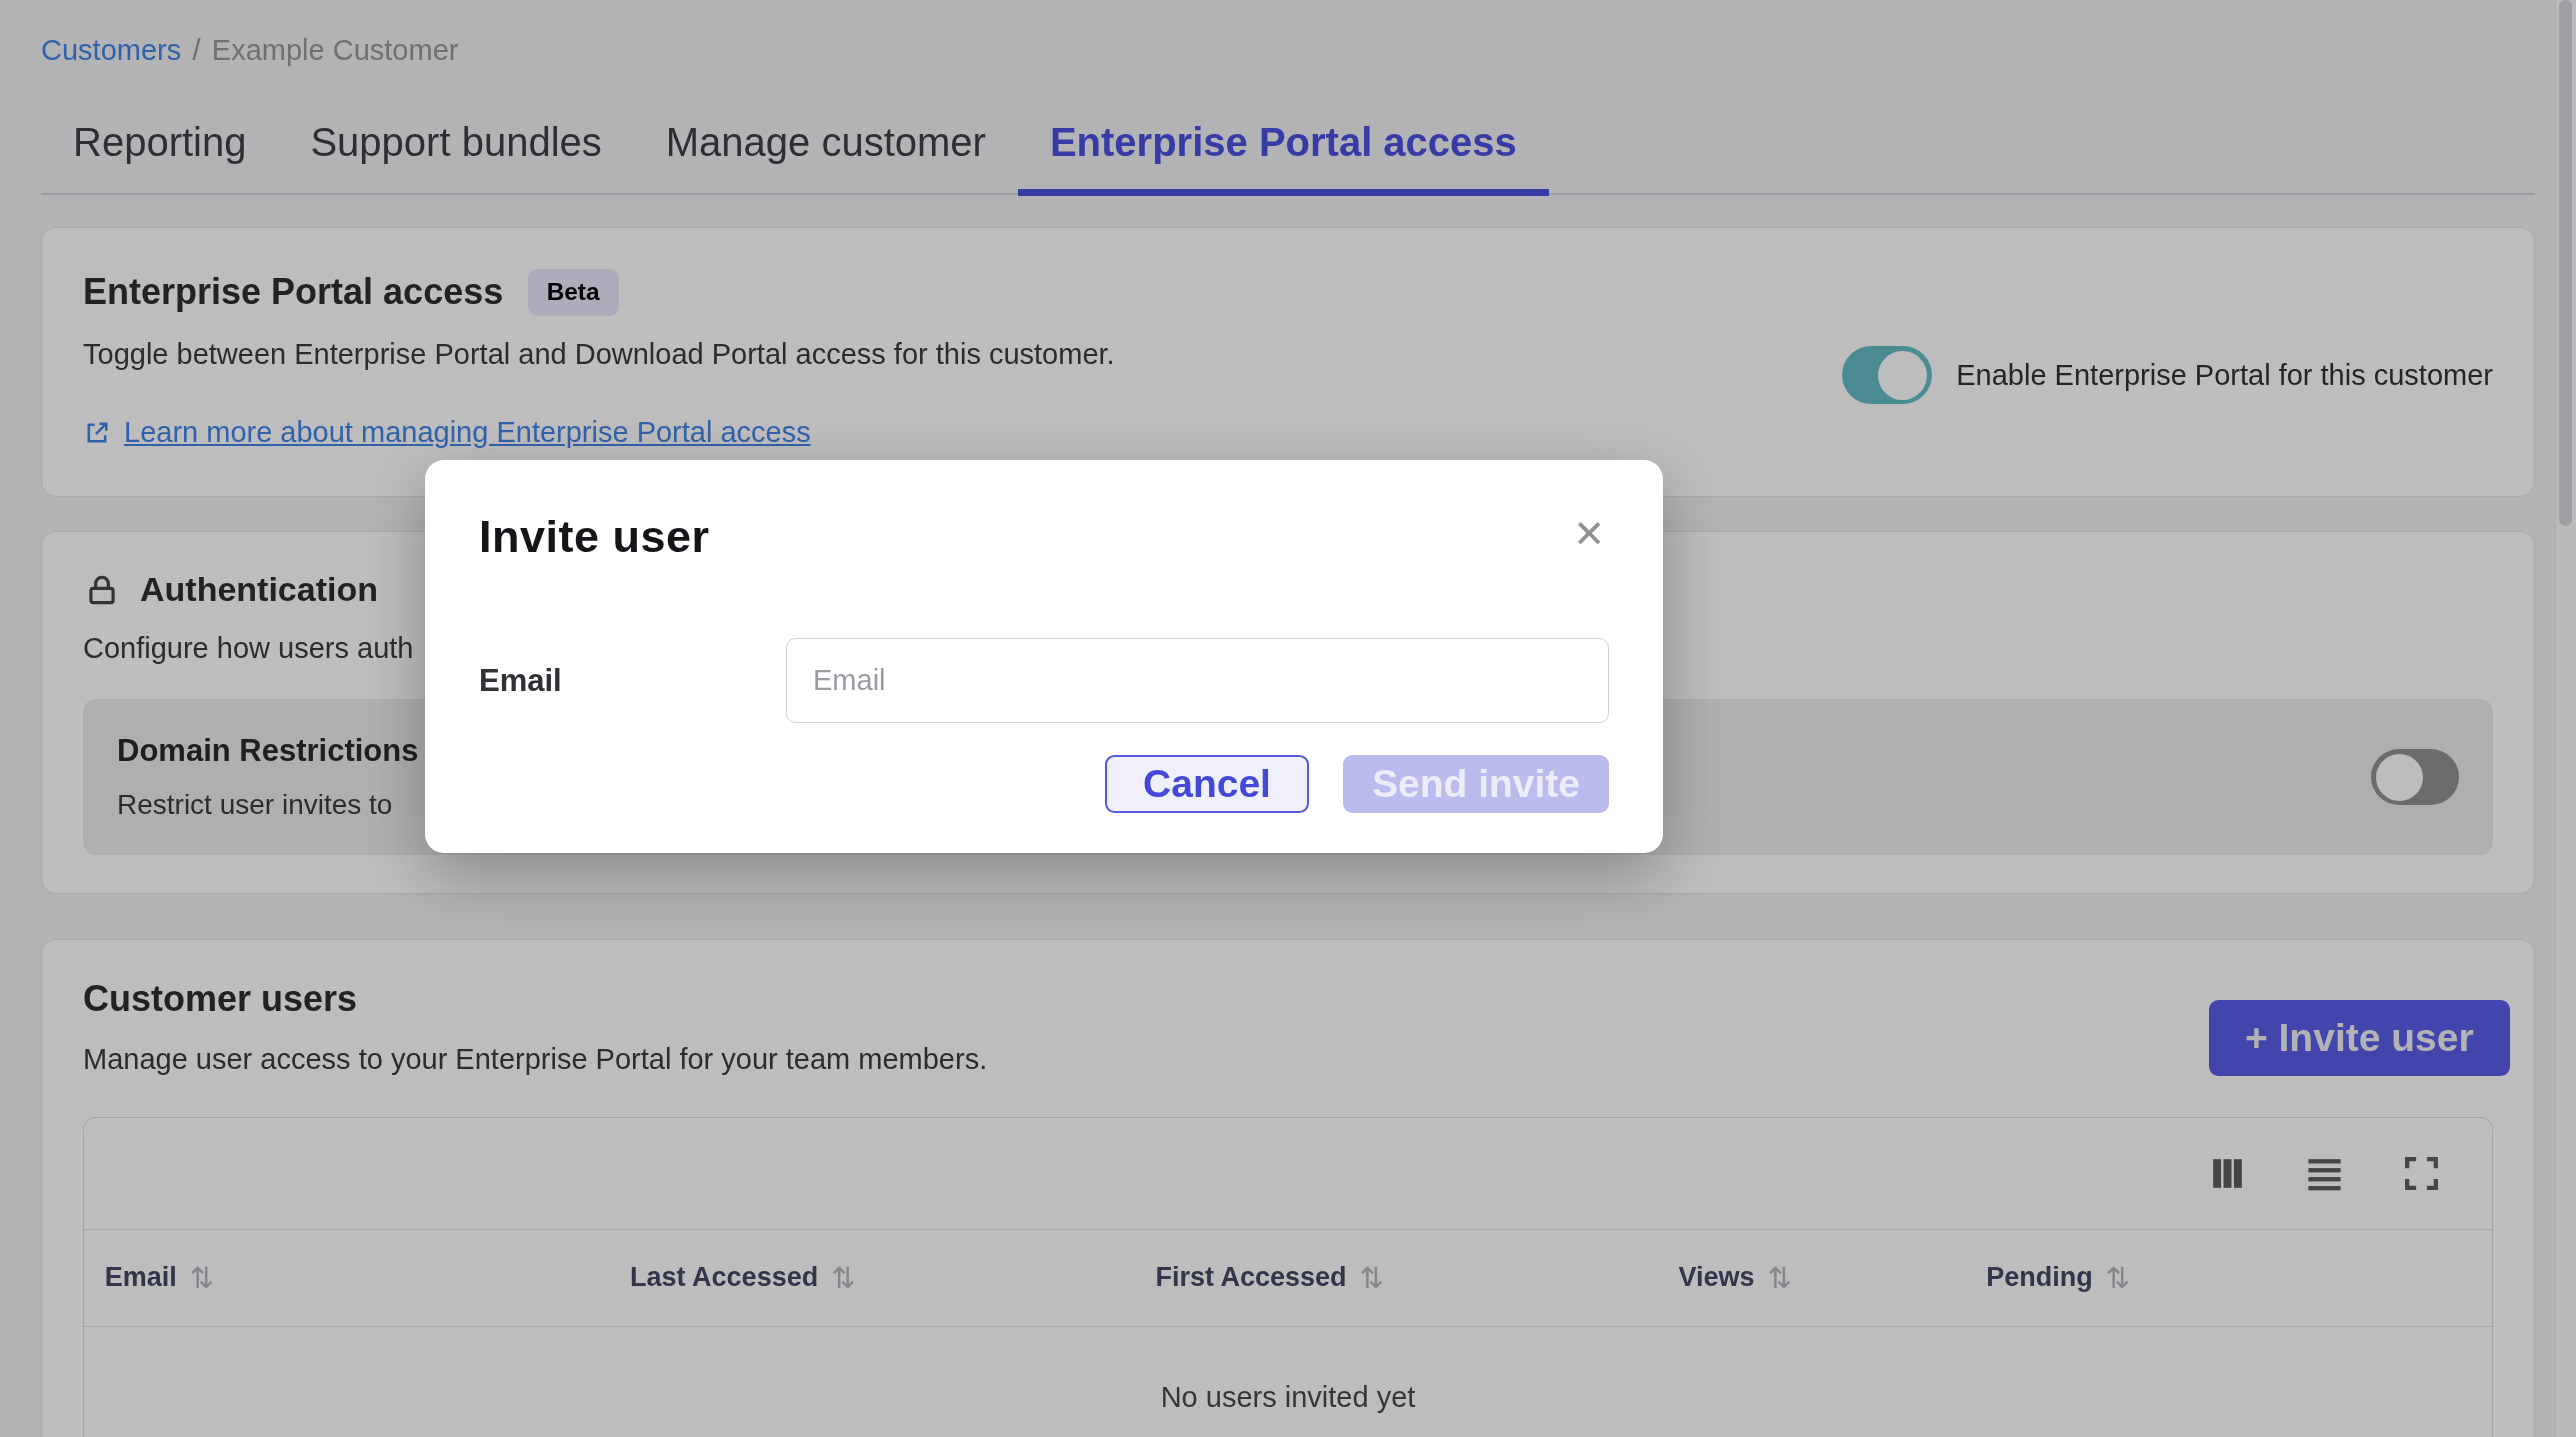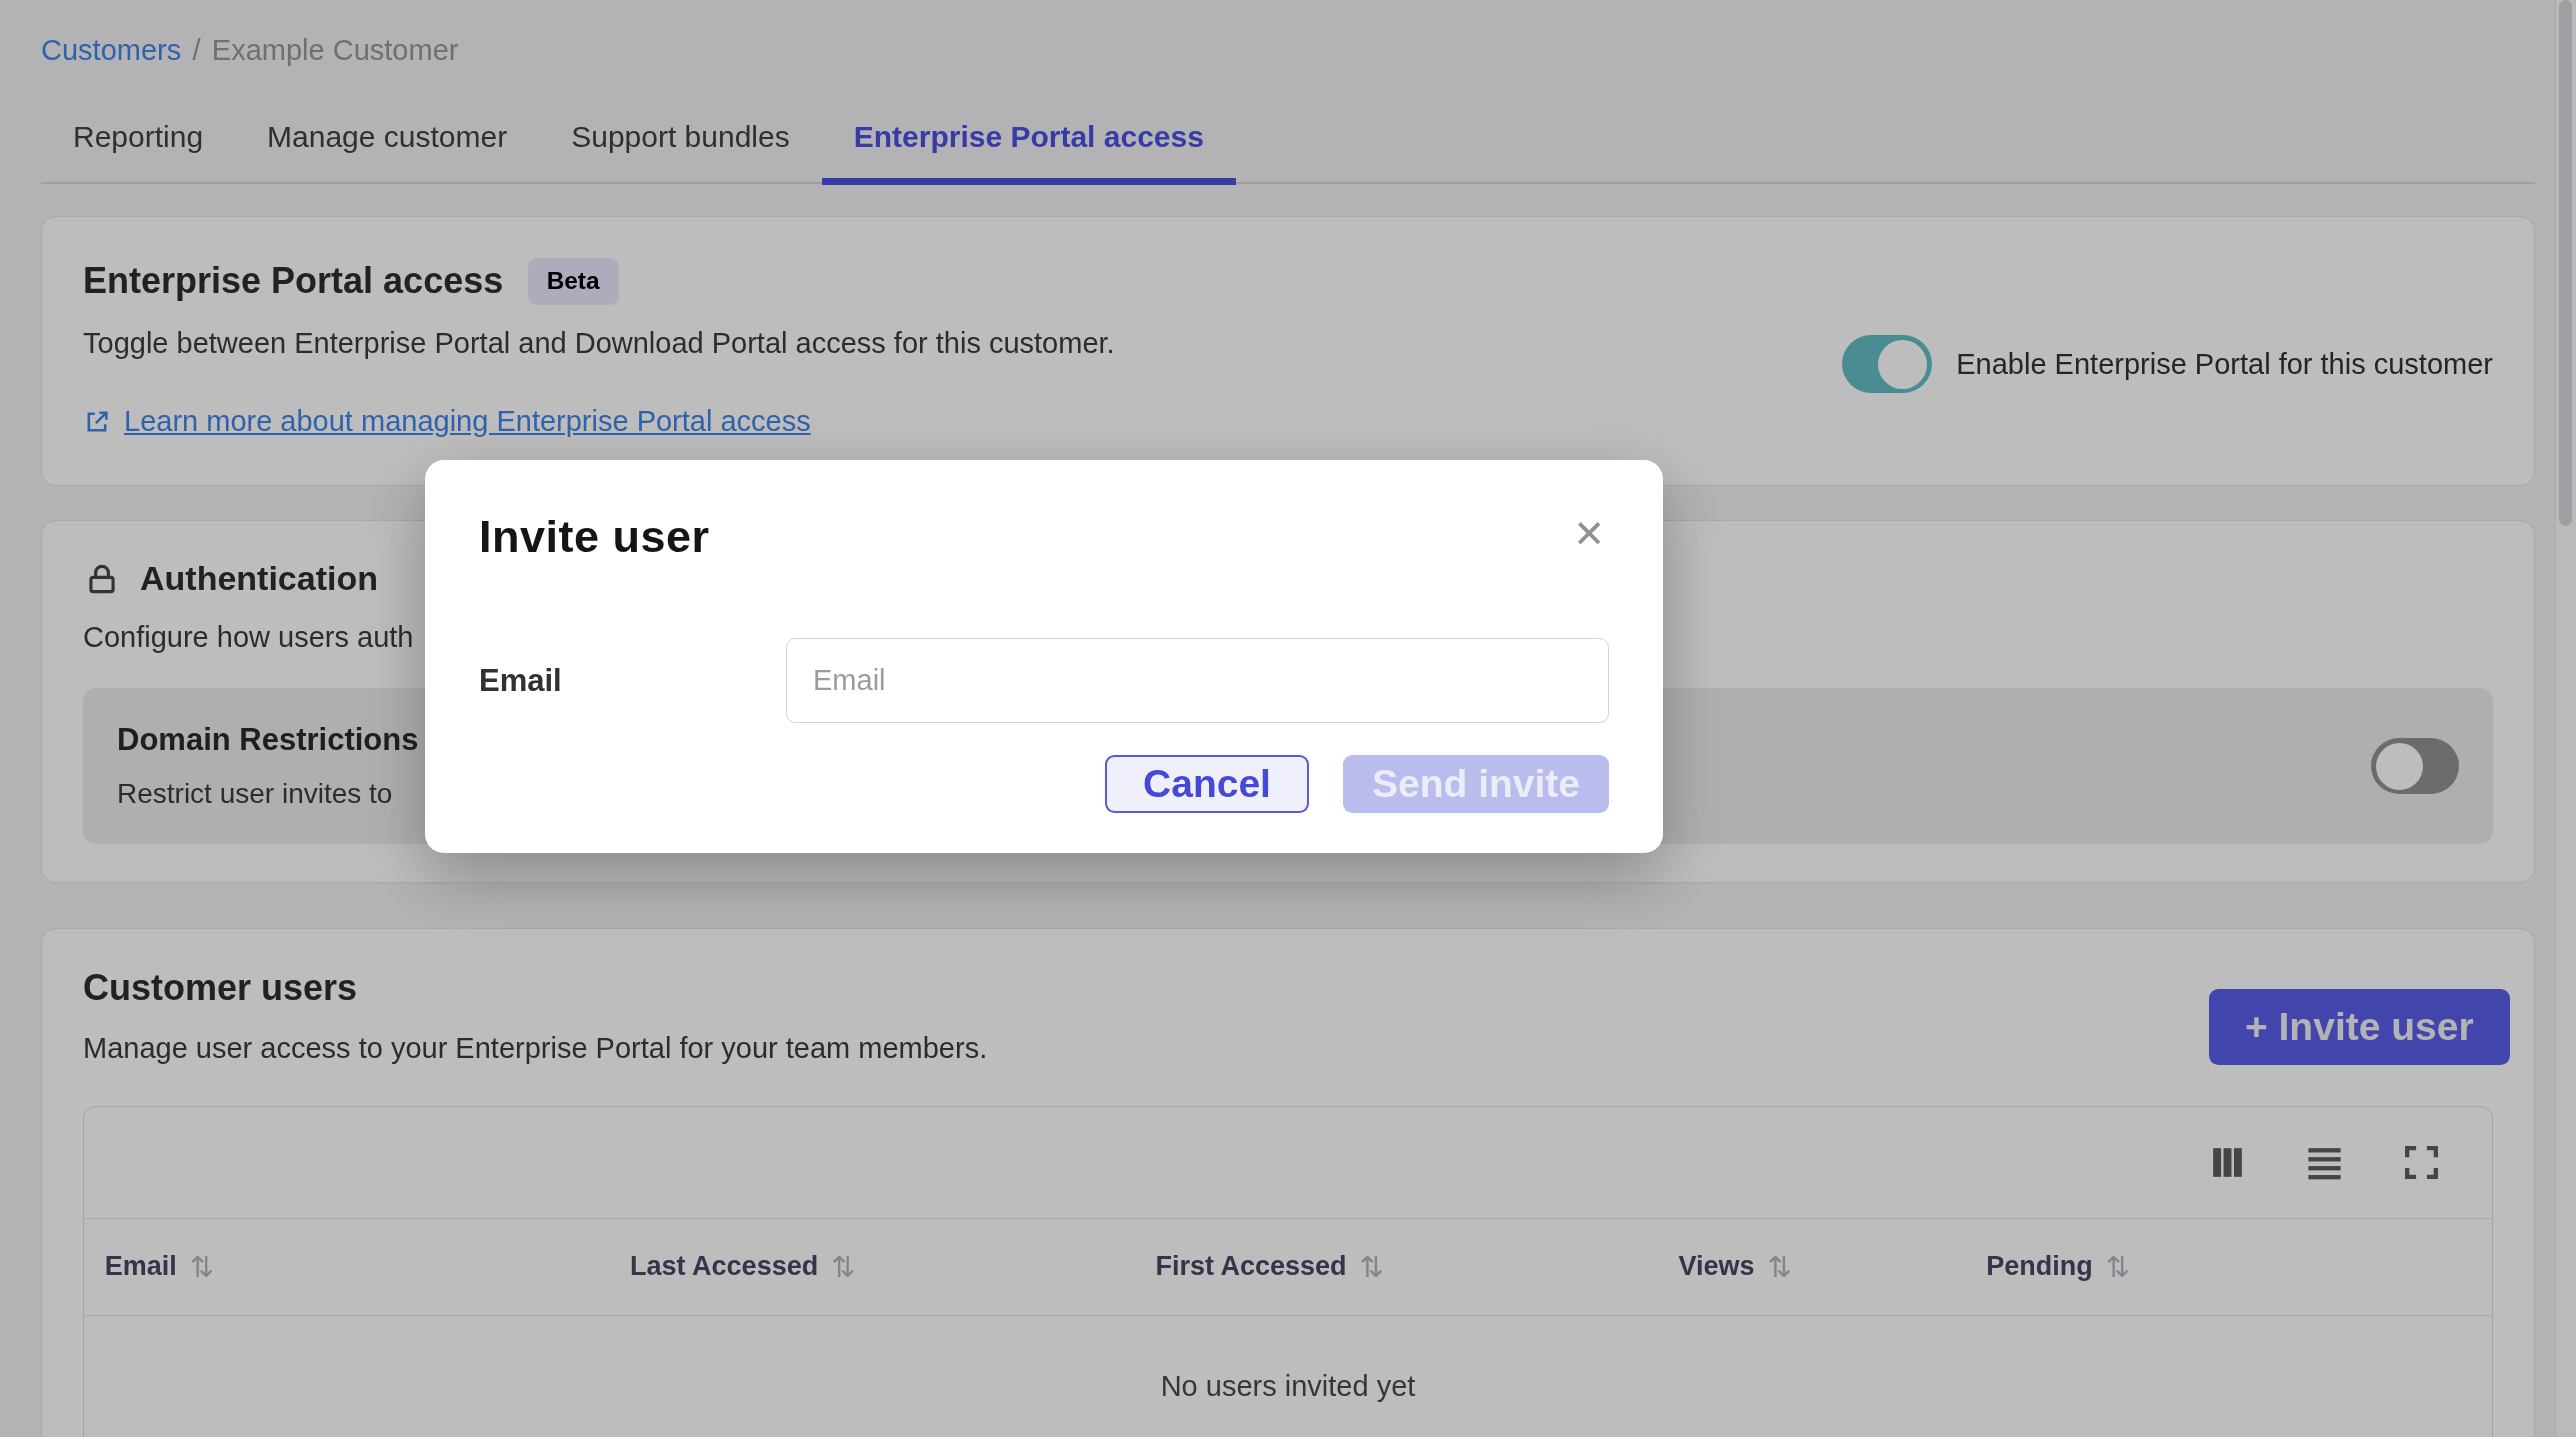--- a/index.html
+++ b/index.html
@@ -12,21 +12,21 @@
   }
   .page { position: absolute; inset: 0; padding: 0 41px; }
 
   
   .breadcrumb { padding-top: 34px; font-size: 29px; display: flex; gap: 11.3px; }
   .breadcrumb .link { color: #4285e8; font-weight: 500; text-decoration: none; cursor: pointer; }
   .breadcrumb .sep, .breadcrumb .current { color: #97979c; }
 
   
   .tabs { display: flex; margin-top: 38px; border-bottom: 2.8px solid #d6d6db; }
-  .tab { position: relative; font-size: 30px; color: #3f3f46; padding: 15px 32px 28px; cursor: pointer; white-space: nowrap; }
+  .tab { position: relative; font-size: 40px; color: #3f3f46; padding: 15px 32px 28px; cursor: pointer; white-space: nowrap; }
   .tab.active { color: #4b50e0; font-weight: 700; }
   .tab.active::after { content: ""; position: absolute; left: 0; right: 0; bottom: -2.8px; height: 6.6px; background: #4b50e0; }
 
   
   .card { background: #fff; border: 1.9px solid #e4e4e9; border-radius: 15px; }
   .card1 { margin-top: 32px; padding: 41px 41px 47px; display: flex; justify-content: space-between; }
   .card-title { font-size: 36px; font-weight: 600; color: #2e2e33; }
   .title-row { display: flex; align-items: center; gap: 24.4px; }
   .badge { background: #e9e9fb; color: #000000; font-size: 24.4px; font-weight: 600; padding: 9.4px 19px; border-radius: 9.4px; }
   .card-desc { margin-top: 22.5px; font-size: 29px; color: #3c3c40; }
@@ -92,22 +92,22 @@
 <div class="page">
 
   <div class="breadcrumb">
     <a class="link">Customers</a>
     <span class="sep">/</span>
     <span class="current">Example Customer</span>
   </div>
 
   <div class="tabs">
     <div class="tab">Reporting</div>
+    <div class="tab">Support bundles</div>
     <div class="tab">Manage customer</div>
-    <div class="tab">Support bundles</div>
     <div class="tab active">Enterprise Portal access</div>
   </div>
 
   <div class="card card1">
     <div>
       <div class="title-row">
         <div class="card-title">Enterprise Portal access</div>
         <div class="badge">Beta</div>
       </div>
       <div class="card-desc">Toggle between Enterprise Portal and Download Portal access for this customer.</div>

